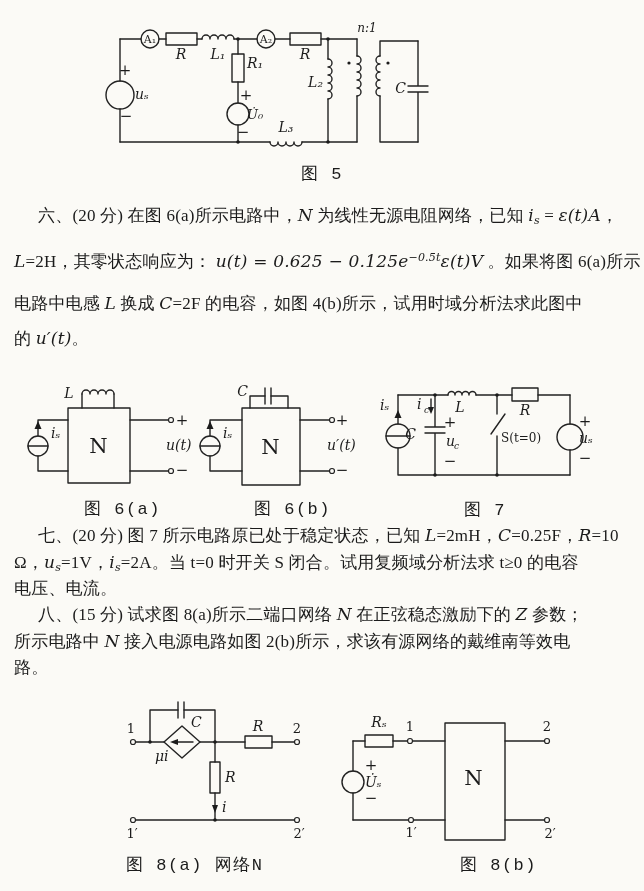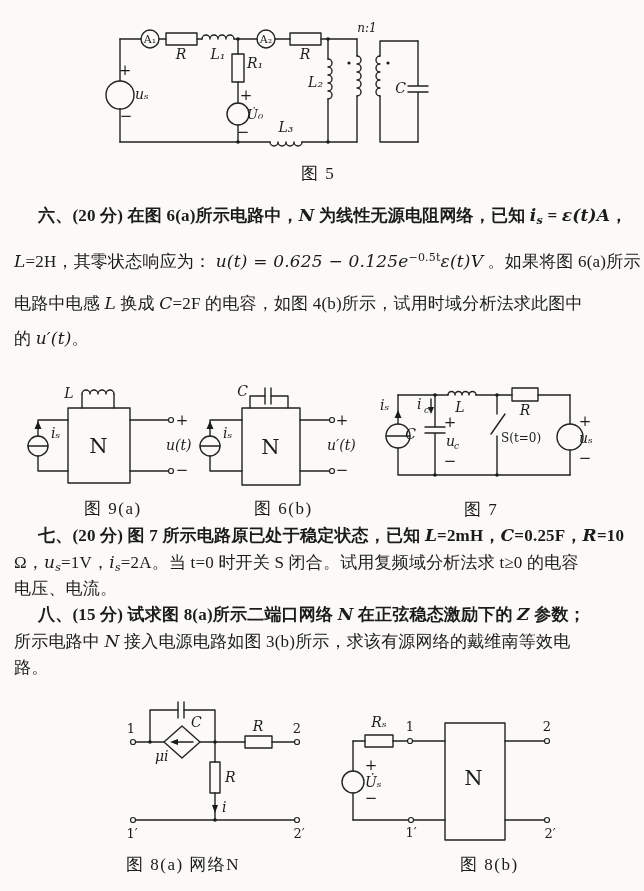--- a/index.html
+++ b/index.html
@@ -5,25 +5,25 @@
   * { margin:0; padding:0; box-sizing:border-box; }
   html,body { width:644px; height:891px; }
   body {
     position:relative;
     background:#fbfaf6;
     color:#1b1b1b;
     font-family:"Liberation Serif","DejaVu Serif",serif;
     overflow:hidden;
   }
   .line { position:absolute; left:14px; font-size:17px; white-space:nowrap; letter-spacing:.2px; }
-  .indent { padding-left:24px;font-weight:bold; }
+  .indent { padding-left:24px; }
   .m { font-style:italic; font-family:"DejaVu Serif",serif; }
   .msub { font-style:italic; font-size:11px; vertical-align:-3px; font-family:"DejaVu Serif",serif; }
-  .msup { font-size:11px; vertical-align:6px; font-family:"DejaVu Serif",serif; }
-  .cap { position:absolute; font-size:17px; letter-spacing:1.5px; }
+  .msup { font-style:italic; font-size:11px; vertical-align:6px; font-family:"DejaVu Serif",serif; }
+  .cap { position:absolute; font-size:17px; letter-spacing:1.5px;font-family:Liberation Mono, monospace; }
   svg { position:absolute; overflow:visible; }
   svg text { font-family:"DejaVu Serif",serif; font-size:13px; fill:#1b1b1b; }
   .it { font-style:italic; } .t11 { font-size:11px; } .t12 { font-size:12px; }
   .t14 { font-size:14px; } .t15 { font-size:15px; } .t9 { font-size:9px; }
   .t21 { font-size:21px; letter-spacing:1px; }
   .w { stroke:#222; stroke-width:1.4; fill:none; stroke-linecap:round; stroke-linejoin:round; }
   .dot { fill:#1b1b1b; stroke:none; }
   .term { stroke:#222; stroke-width:1.2; fill:#fbfaf6; }
   .head { fill:#1b1b1b; stroke:none; }
 </style>
@@ -172,30 +172,30 @@
   <text class="it t9" x="96" y="81">c</text>
   <text class="t15" x="92" y="98" text-anchor="middle">−</text>
   <text class="it t14" x="102" y="44" text-anchor="middle">L</text>
   <text class="t12" x="143" y="74">S(t=0)</text>
   <text class="it t14" x="167" y="47" text-anchor="middle">R</text>
   <text class="t15" x="227" y="58" text-anchor="middle">+</text>
   <text class="it t14" x="221" y="75">uₛ</text>
   <text class="t15" x="227" y="95" text-anchor="middle">−</text>
 </svg>
 
-<div class="cap" style="left:84px;top:497px">图 9(a)</div>
+<div class="cap" style="left:84px;top:497px">图 6(a)</div>
 <div class="cap" style="left:254px;top:497px">图 6(b)</div>
 <div class="cap" style="left:464px;top:498px">图 7</div>
 
 <div class="line indent" style="top:524px"><span>七、(20 分) 图 7 所示电路原已处于稳定状态，已知 </span><span class="m">L</span><span>=2mH，</span><span class="m">C</span><span>=0.25F，</span><span class="m">R</span><span>=10</span></div>
 <div class="line" style="top:551px"><span>Ω，</span><span class="m">u</span><span class="msub">s</span><span>=1V，</span><span class="m">i</span><span class="msub">s</span><span>=2A。当 t=0 时开关 S 闭合。试用复频域分析法求 t≥0 的电容</span></div>
 <div class="line" style="top:577px"><span>电压、电流。</span></div>
 
 <div class="line indent" style="top:603px"><span>八、(15 分) 试求图 8(a)所示二端口网络 </span><span class="m">N</span><span> 在正弦稳态激励下的 </span><span class="m">Z</span><span> 参数；</span></div>
-<div class="line" style="top:630px"><span>所示电路中 </span><span class="m">N</span><span> 接入电源电路如图 3(b)所示，求该有源网络的戴维南等效电</span></div>
+<div class="line" style="top:630px"><span>所示电路中 </span><span class="m">N</span><span> 接入电源电路如图 2(b)所示，求该有源网络的戴维南等效电</span></div>
 <div class="line" style="top:656px"><span>路。</span></div>
 
 <svg style="left:115px;top:695px" width="230" height="150" viewBox="0 0 230 150">
   <g class="w">
     <path d="M20 47 H49"></path>
     <path d="M35 47 V15 H63 M69 15 H100 M100 15 V47"></path>
     <path d="M63 7 V23 M69 7 V23"></path>
     <path d="M85 47 H130 M157 47 H180"></path>
     <path d="M100 47 V67 M100 98 V125"></path>
     <path d="M20 125 H180"></path>

